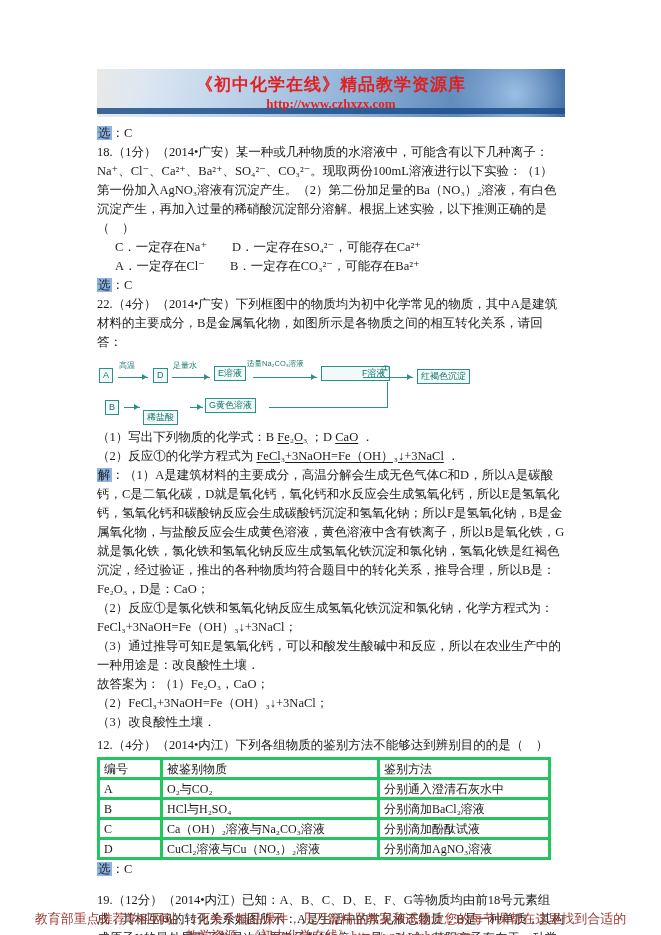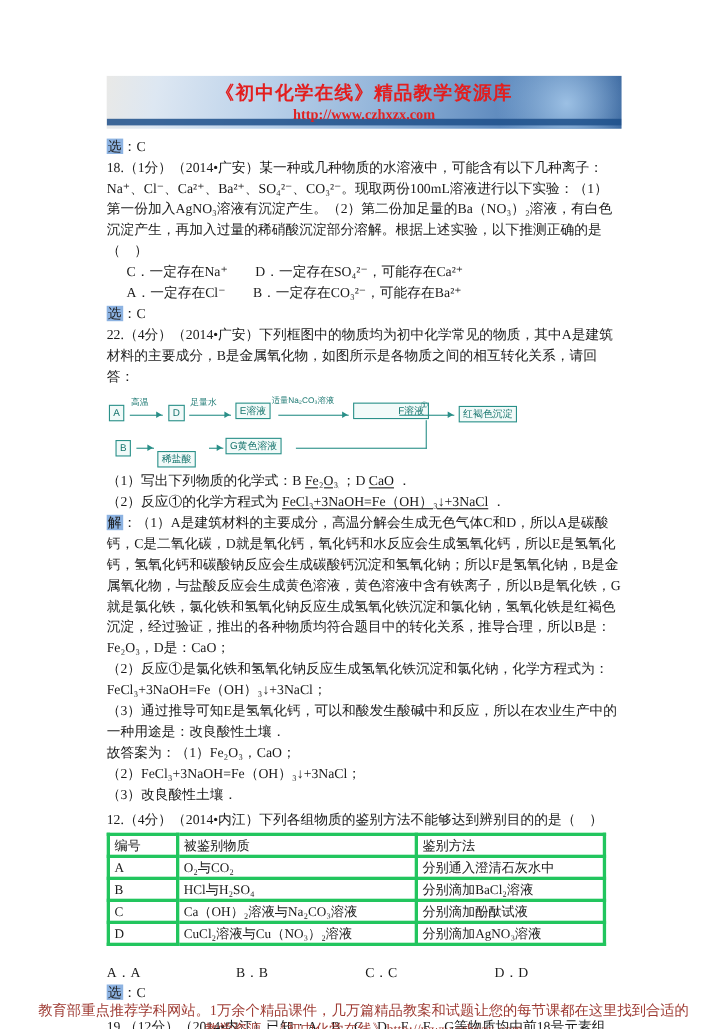--- a/index.html
+++ b/index.html
@@ -128,26 +128,20 @@
         <td class="c3">分别滴加酚酞试液</td>
       </tr>
       <tr>
         <td class="c1">D</td>
         <td class="c2">CuCl₂溶液与Cu（NO₃）₂溶液</td>
         <td class="c3">分别滴加AgNO₃溶液</td>
       </tr>
     </tbody>
       </table>
 
-    <div class="optrow">
-      <span>A．A</span>
-      <span>B．B</span>
-      <span>C．C</span>
-      <span>D．D</span>
-    </div>
 
     <p><span class="hl">选</span><span>：C</span></p>
 
     <p class="mt12">19.（12分）（2014•内江）已知：A、B、C、D、E、F、G等物质均由前18号元素组成，其相互间的转化关系如图所示：A是生活中的常见液态物质；B是一种单质，其构成原子X的最外层电子数是次外层电子数的2倍；E是一种碱，其阳离子存在于一种常见生活调味剂</p>
 
   </div>
 
   <div class="footer">
     <div>教育部重点推荐学科网站。1万余个精品课件，几万篇精品教案和试题让您的每节课都在这里找到合适的</div>
     <div>教学资源...《初中化学在线》http://www.czhxzx.com</div>

